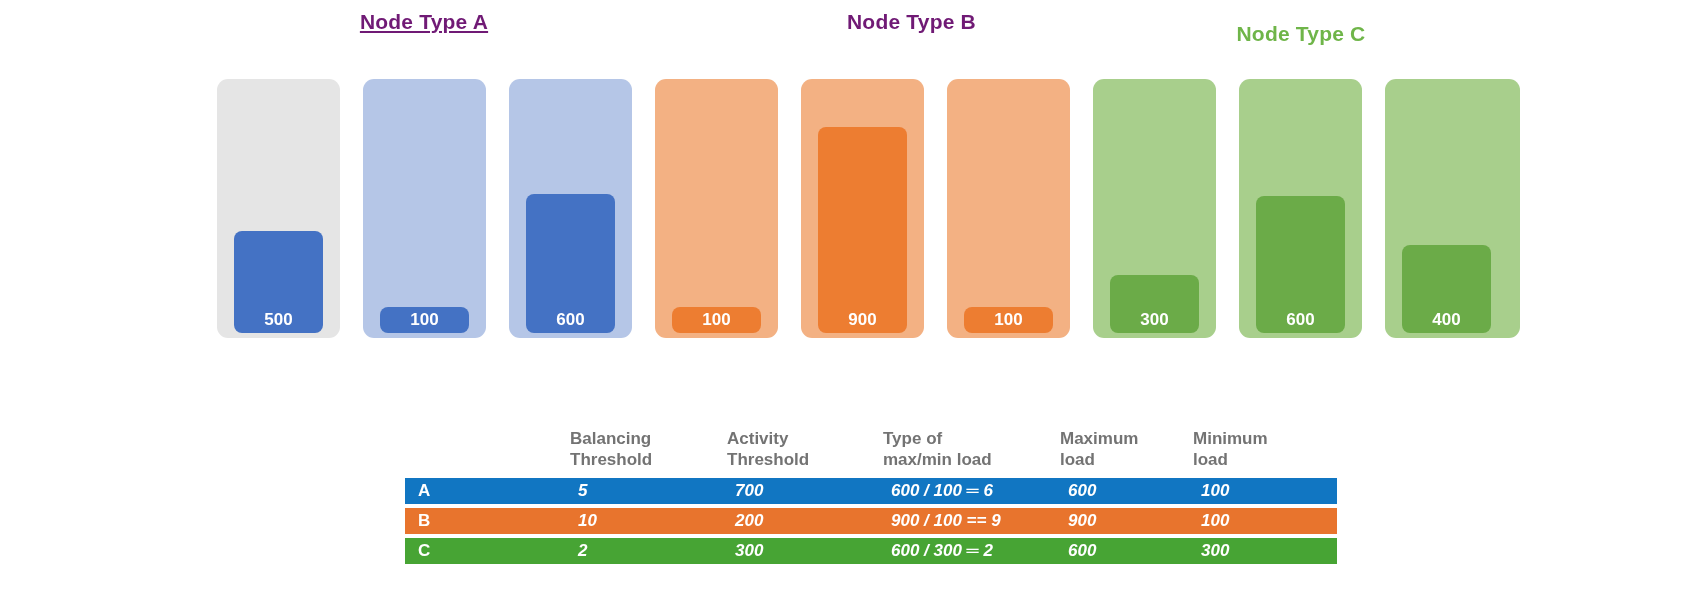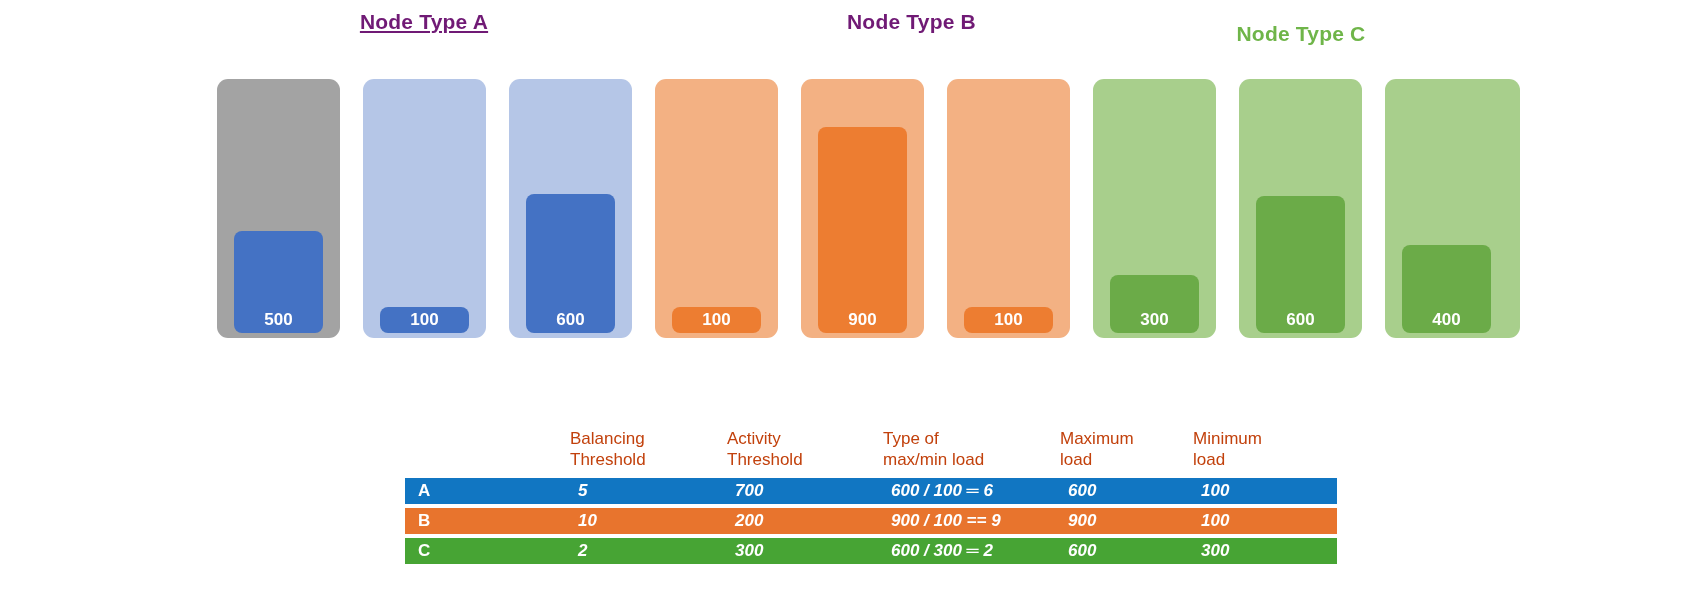--- a/index.html
+++ b/index.html
@@ -35,21 +35,21 @@
   }
   .lb-table{
     position:absolute;left:405px;top:428px;width:932px;
   }
   .lb-grid{
     display:grid;
     grid-template-columns:165px 157px 156px 177px 133px 144px;
     align-items:end;
   }
   .lb-header-cell{
-    font-size:17px;font-weight:normal;color:#c2410c;
+    font-size:17px;font-weight:bold;color:#737373;
     line-height:21px;padding-bottom:4px;
   }
   .lb-row{
     display:grid;
     grid-template-columns:165px 157px 156px 177px 133px 144px;
     height:26px;margin-top:4px;align-items:center;
   }
   .lb-cell{
     color:#ffffff;font-size:17px;font-weight:bold;
     font-style:italic;padding-left:8px;
@@ -63,21 +63,21 @@
 <body>
 
 <div class="canvas">
 
   <div class="group-title" style="left: 274px; color: #701a75; text-decoration: underline;">Node Type A</div>
   <div class="group-title" style="left: 676px; color: #701a75; text-align: right;">Node Type B</div>
   <div class="group-title" style="left: 1151px; color: rgb(111, 181, 73); margin-top: 12px;">Node Type C</div>
 
   <div class="containers-row">
 
-    <div class="node-container" style="background: #a3a3a3;">
+    <div class="node-container" style="background: #e5e5e5;">
       <div class="node-bar" style="height: 102px; background: rgb(68, 114, 196);">
         <span class="node-value">500</span>
       </div>
     </div>
     <div class="node-container" style="background: rgb(181, 198, 231);">
       <div class="node-bar" style="height: 26px; background: rgb(68, 114, 196);">
         <span class="node-value">100</span>
       </div>
     </div>
     <div class="node-container" style="background: rgb(181, 198, 231);">

